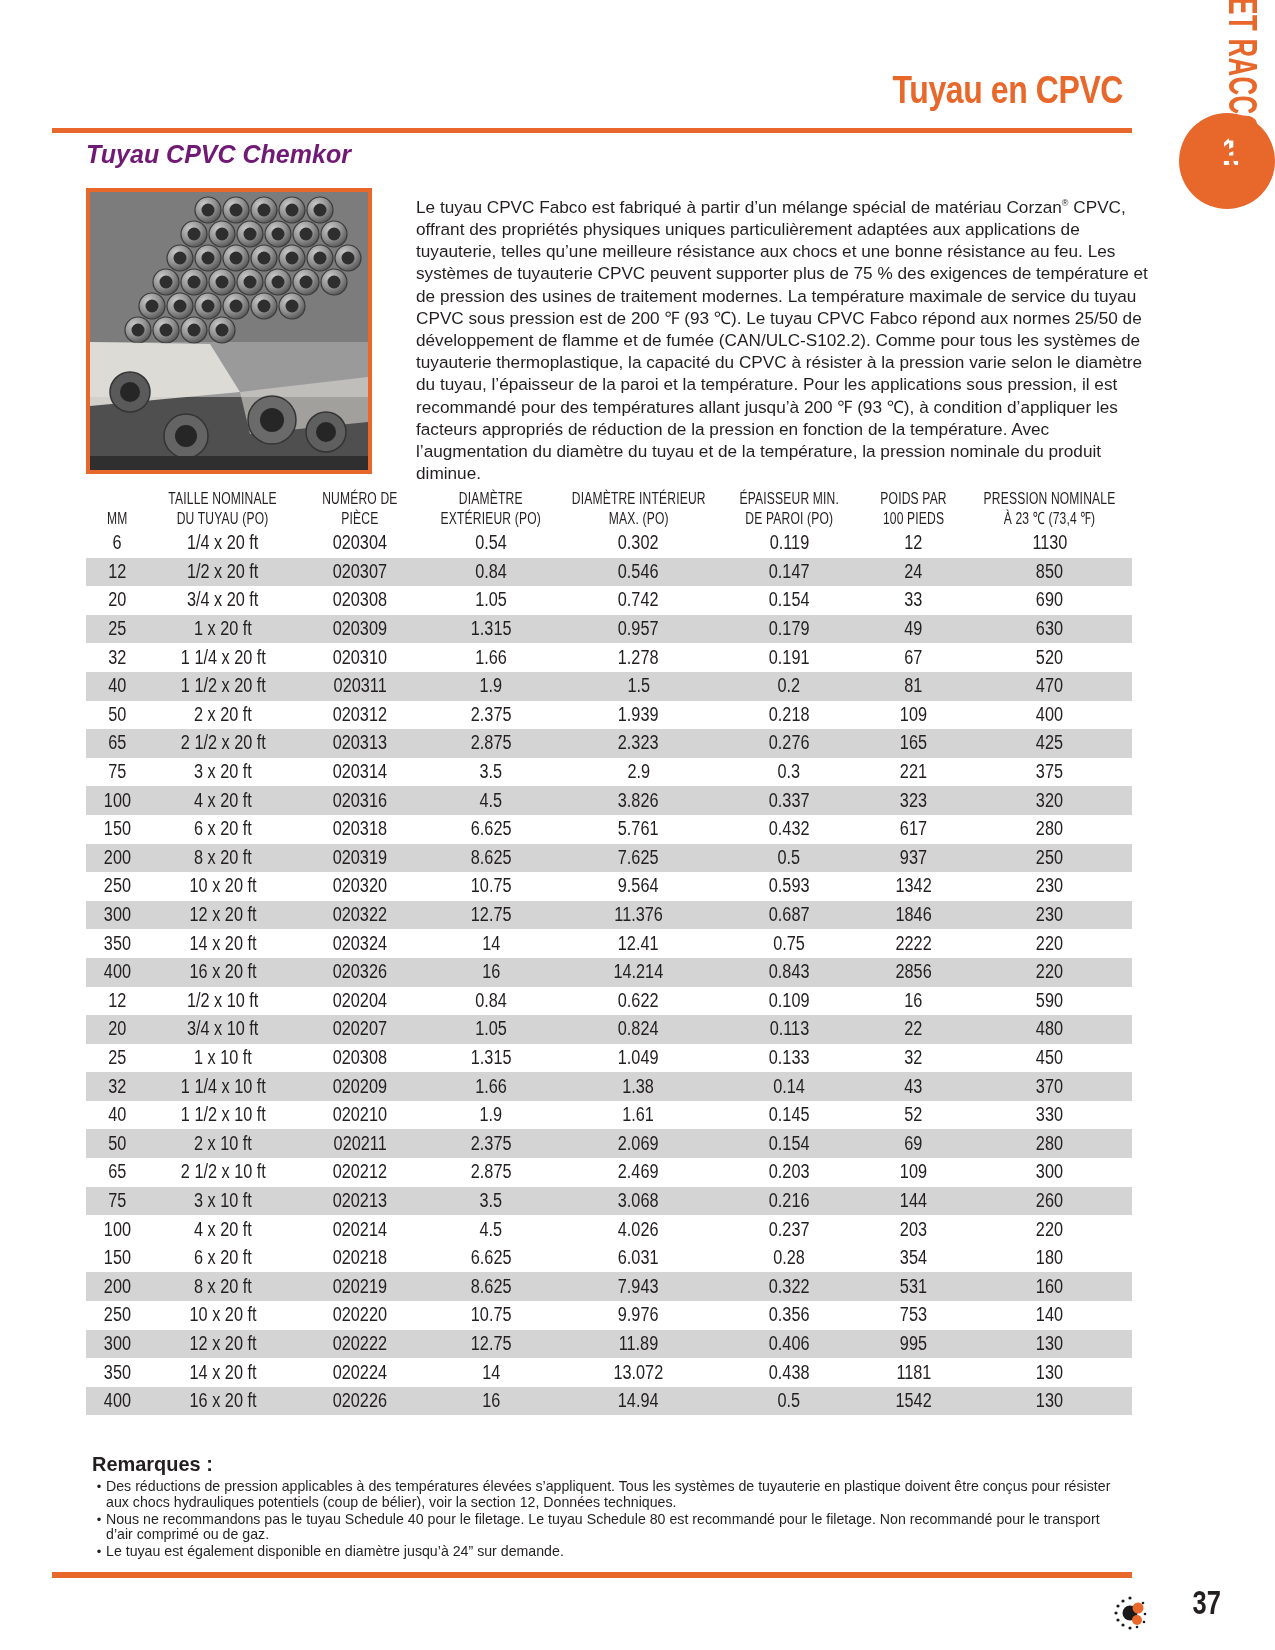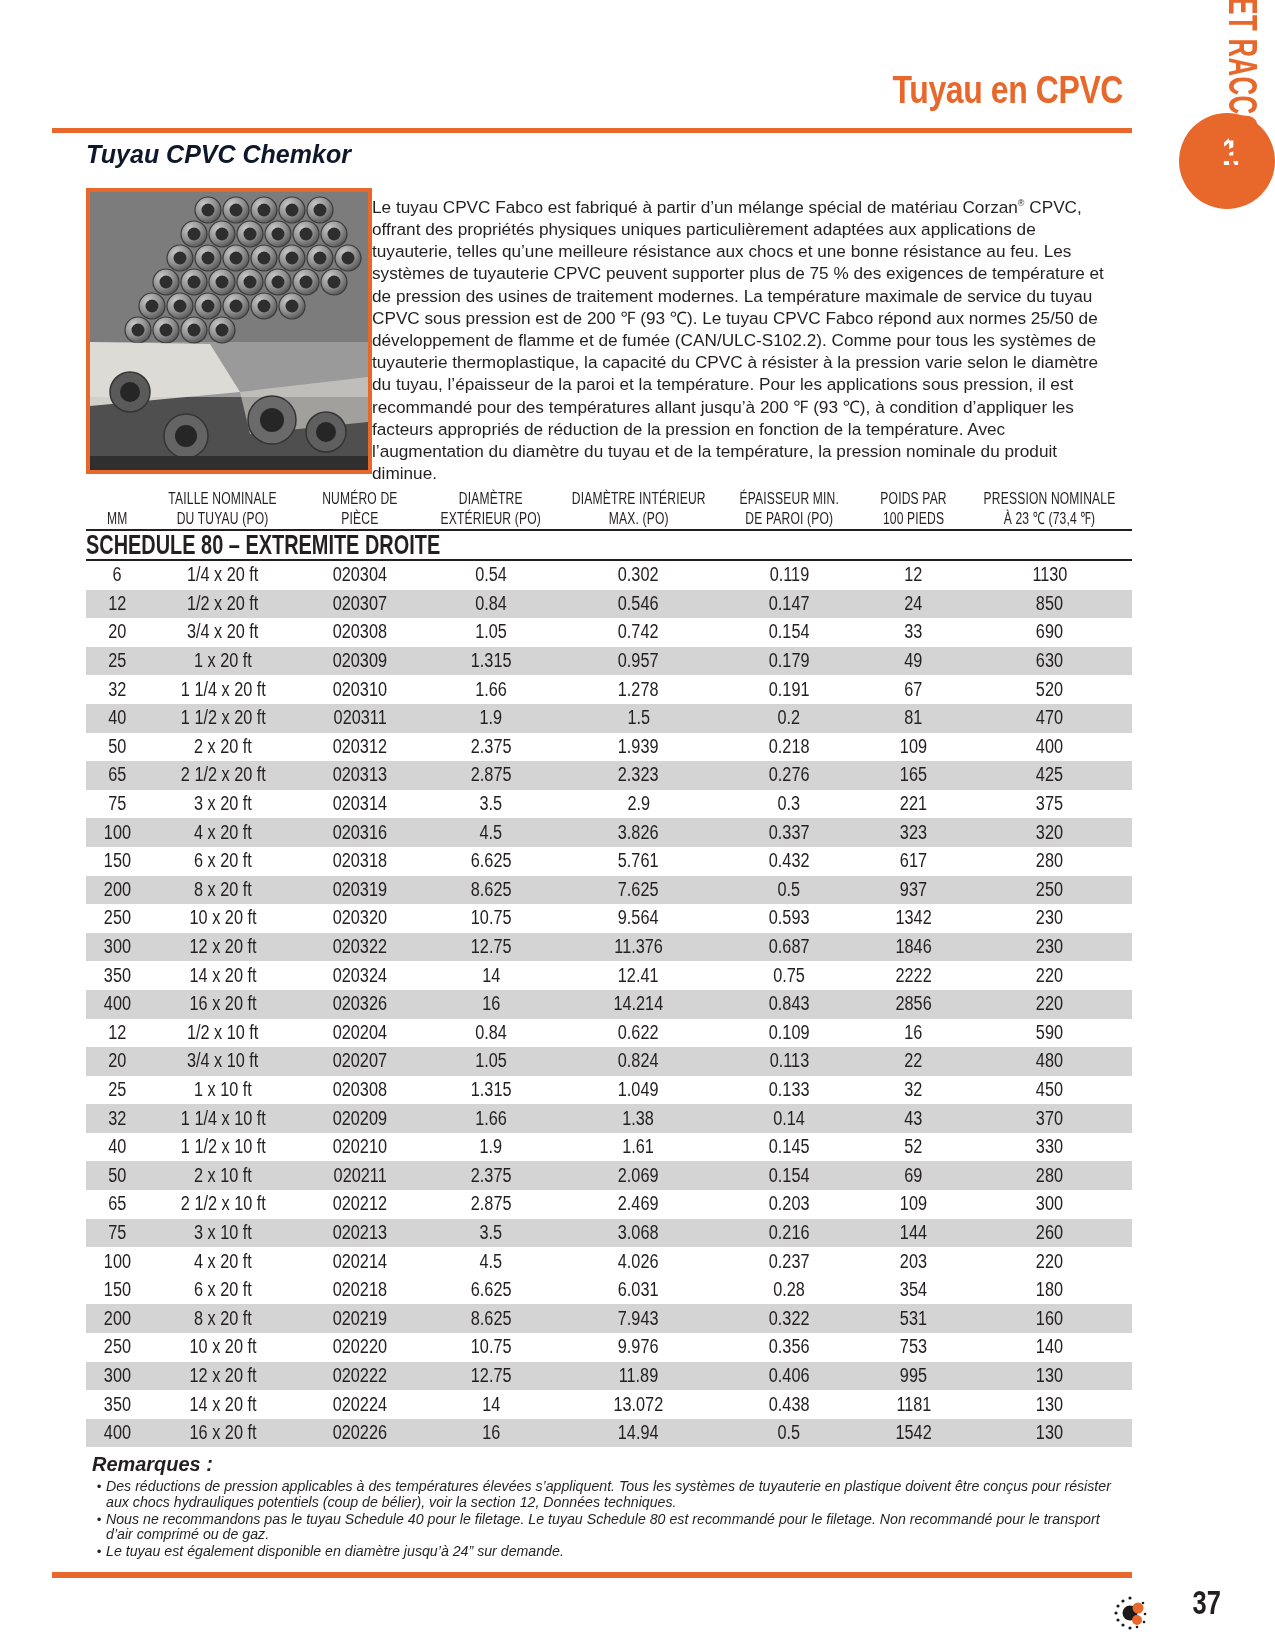--- a/index.html
+++ b/index.html
@@ -89,41 +89,41 @@
   }
 
   
   .section-subtitle {
     position: absolute;
     left: 86px;
     top: 140px;
     font-size: 25px;
     font-weight: 700;
     font-style: italic;
-    color: #0f172a;
+    color: #701a75;
   }
 
   
   .photo {
     position: absolute;
     left: 86px;
     top: 188px;
     width: 286px;
     height: 286px;
     border: 4px solid #E8672A;
     box-sizing: border-box;
     overflow: hidden;
     background: #8b8b8b;
   }
   .photo svg { display: block; }
 
   
   .intro-text {
     position: absolute;
-    left: 372px;
+    left: 416px;
     top: 192px;
     width: 744px;
     font-size: 17.2px;
     line-height: 22.2px;
     color: #231f20;
     text-align: left;
   }
   .intro-text sup { font-size: 9px; vertical-align: super; }
 
   
@@ -201,21 +201,20 @@
   col.c-wall  { width: 156px; }
   col.c-wt    { width: 125px; }
   col.c-pr    { width: 169px; }
 
   
   .remarks {
     position: absolute;
     left: 92px;
     top: 1452px;
     width: 1046px;
-    font-style: italic;
   }
   .remarks-title {
     font-size: 21px;
     font-weight: 700;
     color: #231f20;
     margin-bottom: 3px;
     transform: scaleX(0.95);
     transform-origin: left center;
     display: inline-block;
   }
@@ -437,23 +436,20 @@
           <th><div><div>TAILLE NOMINALE</div><div>DU TUYAU (PO)</div></div></th>
           <th><div><div>NUMÉRO DE</div><div>PIÈCE</div></div></th>
           <th><div><div>DIAMÈTRE</div><div>EXTÉRIEUR (PO)</div></div></th>
           <th><div><div>DIAMÈTRE INTÉRIEUR</div><div>MAX. (PO)</div></div></th>
           <th><div><div>ÉPAISSEUR MIN.</div><div>DE PAROI (PO)</div></div></th>
           <th><div><div>POIDS PAR</div><div>100 PIEDS</div></div></th>
           <th><div><div>PRESSION NOMINALE</div><div>À 23 ℃ (73,4 ℉)</div></div></th>
         </tr>
     </thead>
     <tbody id="table-body">
-        <tr class="section-title first">
-          <td colspan="8"><div>SCHEDULE 80 – EXTREMITE DROITE</div></td>
-        </tr>
         <tr class="data-row">
           <td><div>6</div></td>
           <td><div>1/4 x 20 ft</div></td>
           <td><div>020304</div></td>
           <td><div>0.54</div></td>
           <td><div>0.302</div></td>
           <td><div>0.119</div></td>
           <td><div>12</div></td>
           <td><div>1130</div></td>
         </tr>

